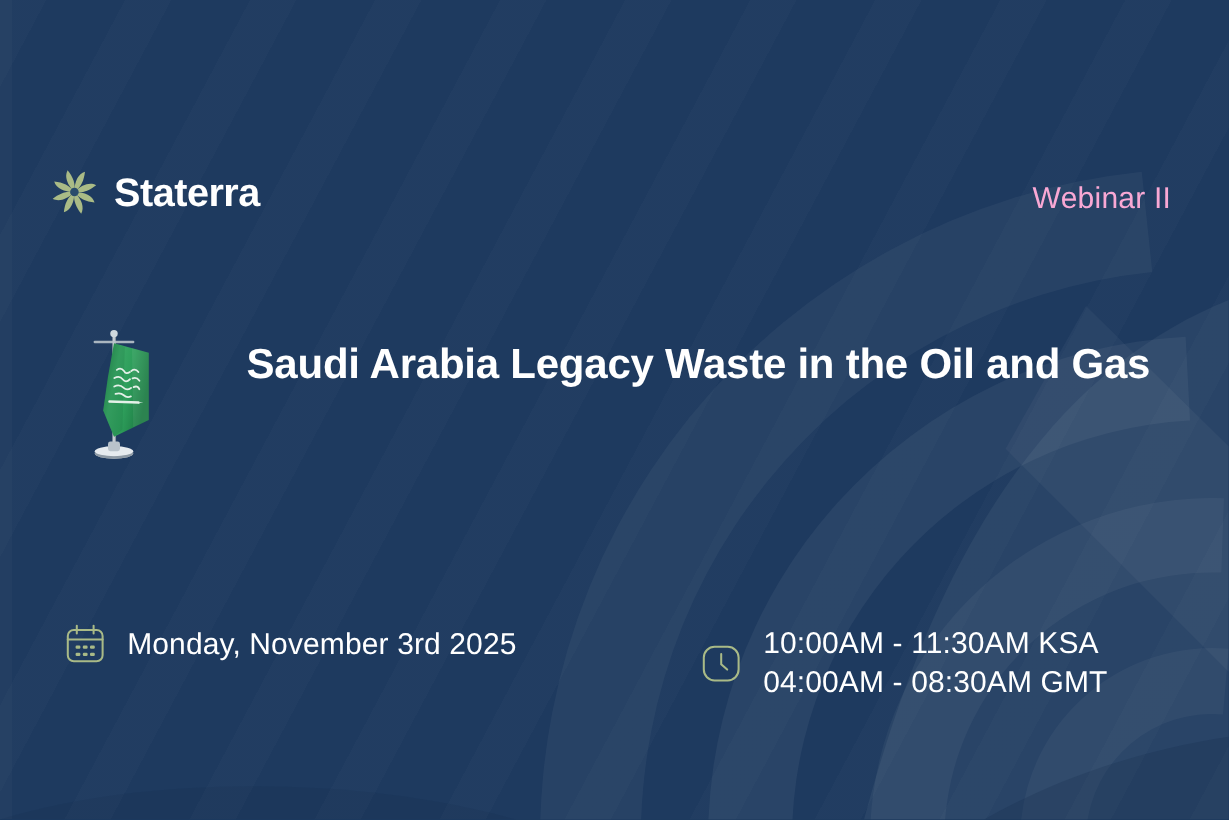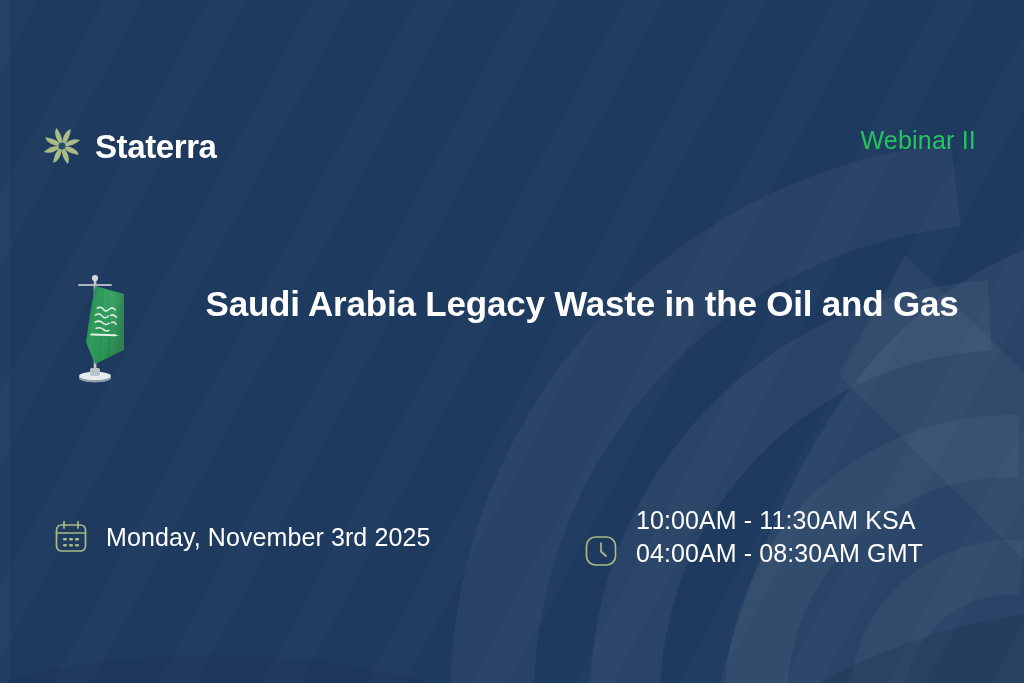--- a/index.html
+++ b/index.html
@@ -51,41 +51,41 @@
   }
 
   
   .header {
     position: absolute;
     top: 126px;
     left: 42px;
     right: 48px;
     height: 54px;
     display: flex;
-    align-items: flex-start;
+    align-items: flex-end;
     justify-content: space-between;
   }
 
   .brand {
     display: flex;
     align-items: center;
     gap: 13px;
   }
   .brand-mark { width: 40px; height: 40px; display: block; flex: none; }
   .brand-name {
     color: #ffffff;
     font-size: 33px;
     font-weight: bold;
     letter-spacing: -0.4px;
     line-height: 1;
     white-space: nowrap;
   }
 
   .webinar-label {
-    color: #22c55e;
+    color: #f9a8d4;
     font-size: 25px;
     font-weight: normal;
     letter-spacing: 0.2px;
     white-space: nowrap;
   }
 
   
   .title-block {
     position: absolute;
     top: 280px;
@@ -125,21 +125,21 @@
     height: 80px;
   }
 
   .info-item {
     position: absolute;
     display: flex;
     align-items: center;
     gap: 16px;
   }
   .info-date { left: 0px; top: 18px; }
-  .info-time { left: 530px; top: 4px; align-items: flex-end; }
+  .info-time { left: 530px; top: 20px; }
 
   .info-icon { width: 38px; height: 38px; flex: none; display: block; }
 
   .info-text {
     color: #ffffff;
     font-size: 25px;
     font-weight: normal;
     line-height: 1.32;
     white-space: nowrap;
     letter-spacing: 0.1px;

